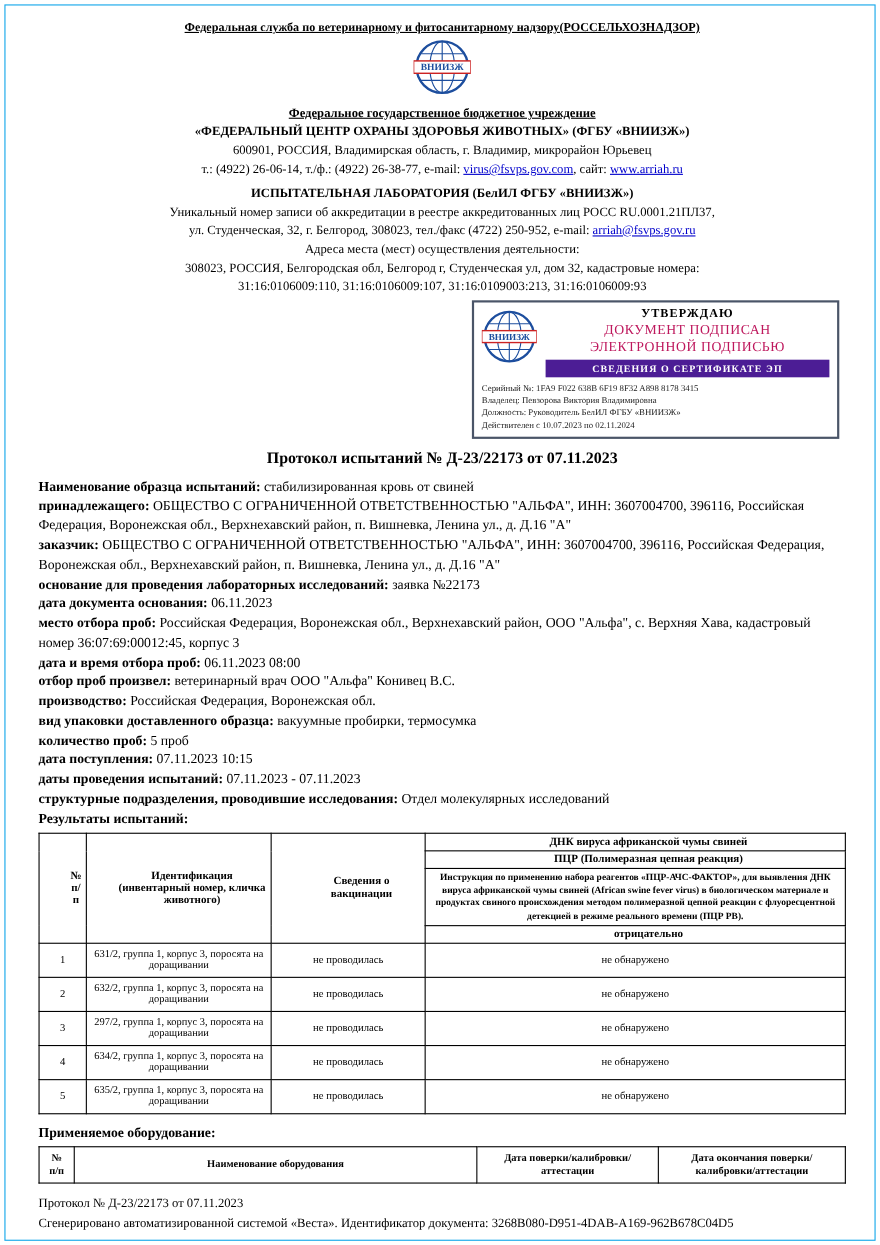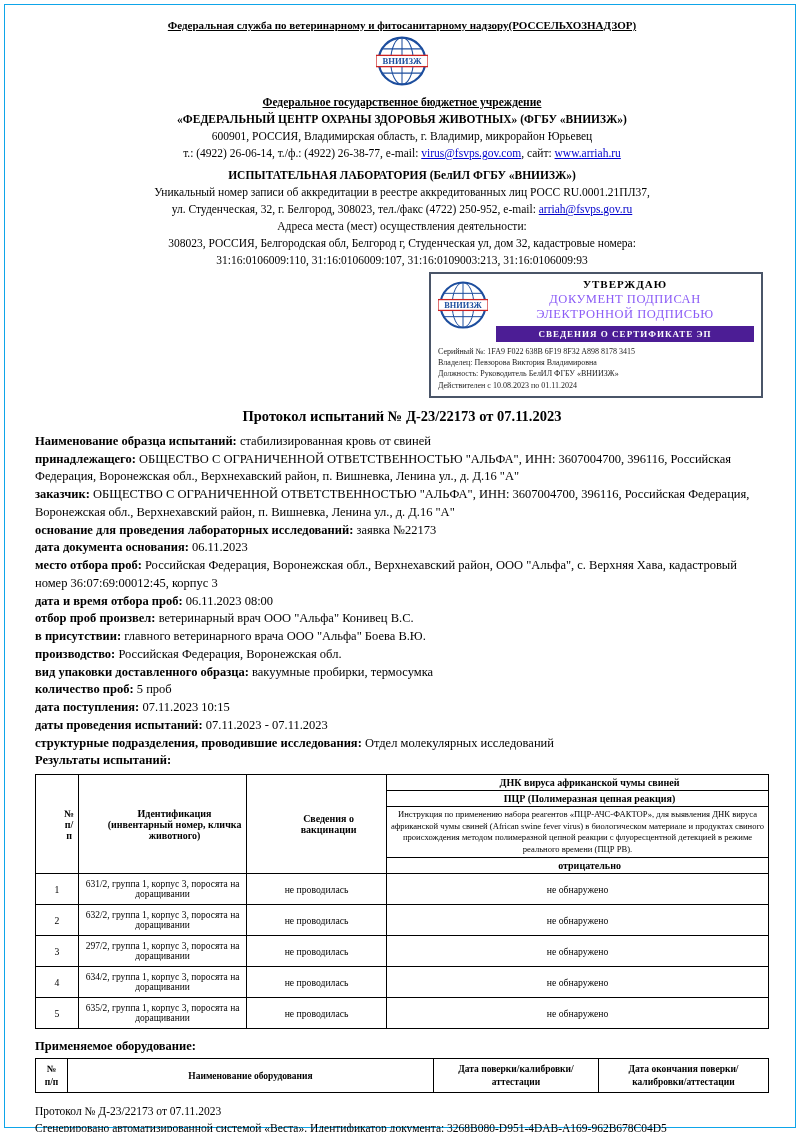--- a/index.html
+++ b/index.html
@@ -23,40 +23,40 @@
   .lab-line { font-size: 11.5px; margin-top: 5px; }
 
   .stamp-row { display: flex; justify-content: flex-end; margin: 6px 6px 2px 0; }
   .stamp {
     width: 334px; border: 2px solid #4a5568; padding: 4px 7px 5px;
   }
   .stamp-top { display: flex; align-items: flex-start; }
   .stamp-logo { flex: 0 0 58px; padding-top: 2px; }
   .stamp-right { flex: 1; text-align: center; }
   .stamp-approve { font-size: 11px; font-weight: bold; letter-spacing: 1px; margin-bottom: 2px; }
-  .stamp-signed { font-size: 12.5px; color: #8b5cf6; letter-spacing: 0.5px; }
+  .stamp-signed { font-size: 12.5px; color: #be185d; letter-spacing: 0.5px; }
   .stamp-certbar {
     background: #4c1d95; color: #fff; font-size: 9px; font-weight: bold;
     letter-spacing: 1px; padding: 3px 2px; margin-top: 4px;
   }
   .stamp-details { margin-top: 4px; font-size: 8px; line-height: 1.4; color: #222; text-align: left; }
 
   .doc-title { font-size: 14.5px; font-weight: bold; text-align: center; margin: 10px 0 8px; }
 
   .fields { font-size: 12.5px; line-height: 1.42; }
   .fields p { margin: 0; }
   .flabel { font-weight: bold; }
 
   table.results { width: 100%; border-collapse: collapse; margin-top: 4px; }
   table.results td {
     border: 1px solid #000; text-align: center; vertical-align: middle;
     font-size: 10px; padding: 2px 4px;
   }
   table.results td.hdr { font-weight: bold; padding-left: 28px; }
-  table.results td.details { font-size: 8.6px; font-weight: normal; padding: 2px 0; line-height: 1.35; }
+  table.results td.details { font-size: 8.6px; font-weight: bold; padding: 2px 0; line-height: 1.35; }
   table.results td.idcell { font-size: 9.5px; padding: 5px 5px; }
   table.results td.body { padding: 7px 4px; font-size: 9.7px; }
 
   .equip-title { font-size: 12.5px; font-weight: bold; margin-top: 10px; }
   table.equipment { width: 100%; border-collapse: collapse; margin-top: 4px; }
   table.equipment th {
     border: 1px solid #000; font-size: 9.5px; font-weight: bold;
     text-align: center; vertical-align: middle; padding: 4px 6px; line-height: 1.3;
   }
 
@@ -113,37 +113,36 @@
           <div class="stamp-approve">УТВЕРЖДАЮ</div>
           <div class="stamp-signed">ДОКУМЕНТ ПОДПИСАН</div>
           <div class="stamp-signed">ЭЛЕКТРОННОЙ ПОДПИСЬЮ</div>
           <div class="stamp-certbar">СВЕДЕНИЯ О СЕРТИФИКАТЕ ЭП</div>
         </div>
       </div>
       <div class="stamp-details">
         <div>Серийный №: 1FA9 F022 638B 6F19 8F32 A898 8178 3415</div>
         <div>Владелец: Певзорова Виктория Владимировна</div>
         <div>Должность: Руководитель БелИЛ ФГБУ «ВНИИЗЖ»</div>
-        <div>Действителен с 10.08.2023 по 01.11.2024</div>
+        <div>Действителен с 10.07.2023 по 02.11.2024</div>
       </div>
     </div>
   </div>
 
   <div class="doc-title">Протокол испытаний № Д-23/22173 от 07.11.2023</div>
 
   <div class="fields">
     <p><b class="flabel">Наименование образца испытаний:</b> <span>стабилизированная кровь от свиней</span></p>
     <p><b class="flabel">принадлежащего:</b> <span>ОБЩЕСТВО С ОГРАНИЧЕННОЙ ОТВЕТСТВЕННОСТЬЮ "АЛЬФА", ИНН: 3607004700, 396116, Российская Федерация, Воронежская обл., Верхнехавский район, п. Вишневка, Ленина ул., д. Д.16 "А"</span></p>
     <p><b class="flabel">заказчик:</b> <span>ОБЩЕСТВО С ОГРАНИЧЕННОЙ ОТВЕТСТВЕННОСТЬЮ "АЛЬФА", ИНН: 3607004700, 396116, Российская Федерация, Воронежская обл., Верхнехавский район, п. Вишневка, Ленина ул., д. Д.16 "А"</span></p>
     <p><b class="flabel">основание для проведения лабораторных исследований:</b> <span>заявка №22173</span></p>
     <p><b class="flabel">дата документа основания:</b> <span>06.11.2023</span></p>
     <p><b class="flabel">место отбора проб:</b> <span>Российская Федерация, Воронежская обл., Верхнехавский район, ООО "Альфа", с. Верхняя Хава, кадастровый номер 36:07:69:00012:45, корпус 3</span></p>
     <p><b class="flabel">дата и время отбора проб:</b> <span>06.11.2023 08:00</span></p>
     <p><b class="flabel">отбор проб произвел:</b> <span>ветеринарный врач ООО "Альфа" Конивец В.С.</span></p>
-    <p><b class="flabel">в присутствии:</b> <span>главного ветеринарного врача ООО "Альфа" Боева В.Ю.</span></p>
     <p><b class="flabel">производство:</b> <span>Российская Федерация, Воронежская обл.</span></p>
     <p><b class="flabel">вид упаковки доставленного образца:</b> <span>вакуумные пробирки, термосумка</span></p>
     <p><b class="flabel">количество проб:</b> <span>5 проб</span></p>
     <p><b class="flabel">дата поступления:</b> <span>07.11.2023 10:15</span></p>
     <p><b class="flabel">даты проведения испытаний:</b> <span>07.11.2023 - 07.11.2023</span></p>
     <p><b class="flabel">структурные подразделения, проводившие исследования:</b> <span>Отдел молекулярных исследований</span></p>
     <p><b class="flabel">Результаты испытаний:</b></p>
   </div>
 
   <table class="results">

